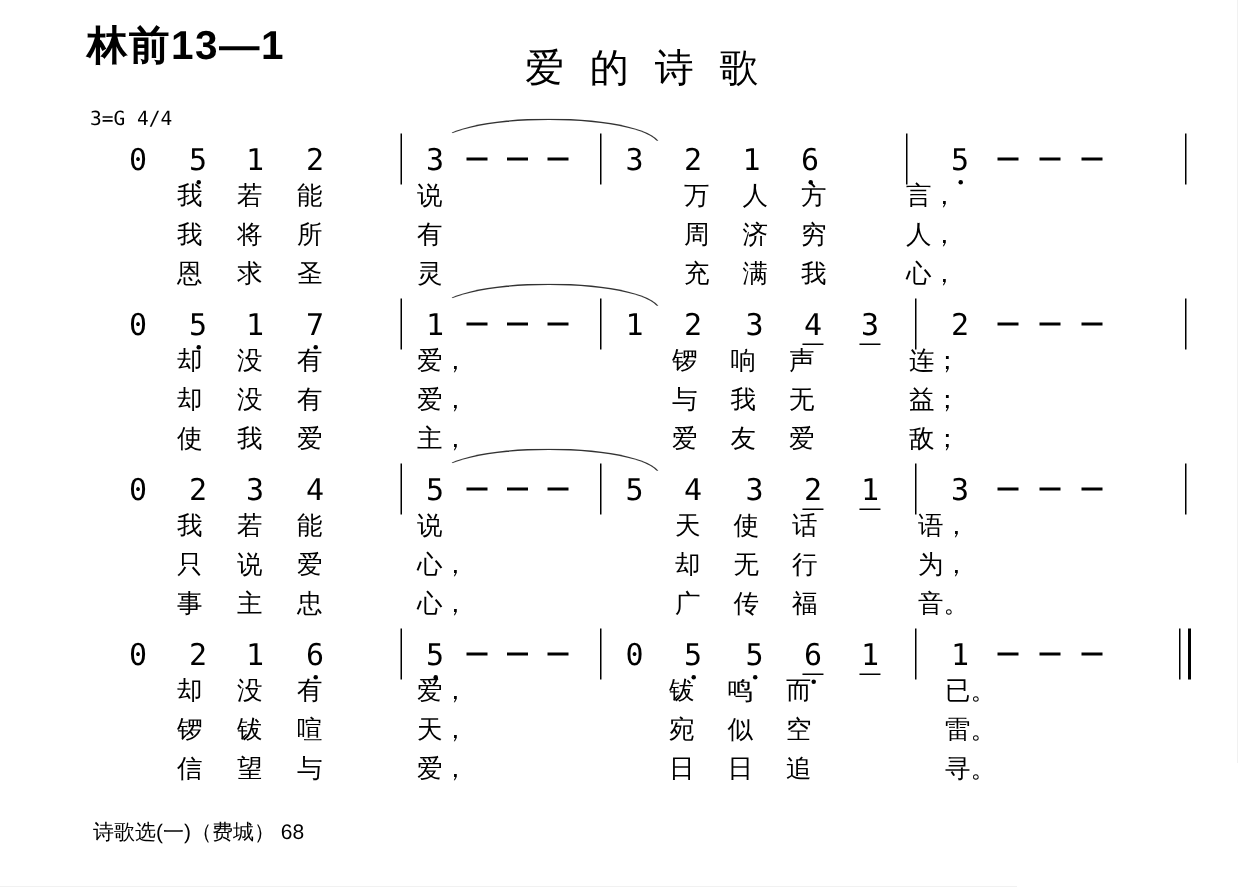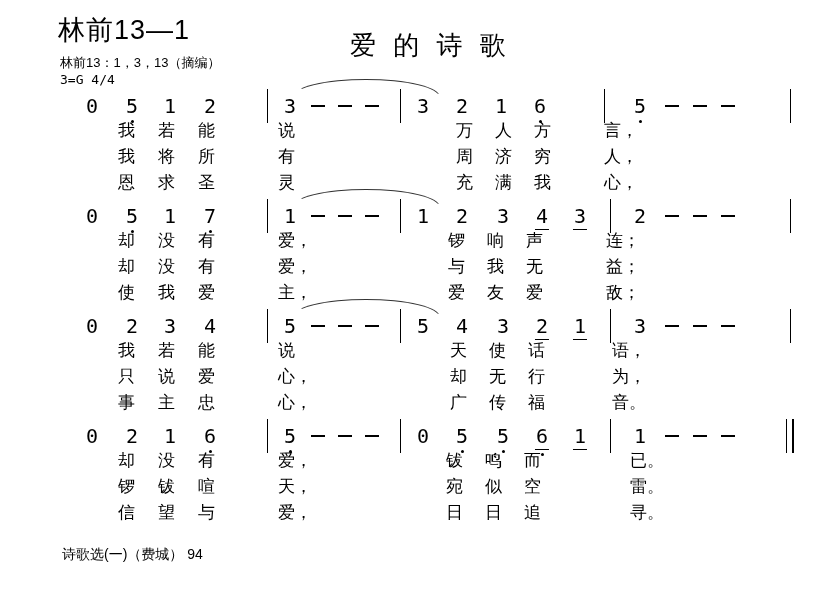--- a/index.html
+++ b/index.html
@@ -3,21 +3,21 @@
 <meta charset="utf-8">
 <style>
   html,body{margin:0;padding:0;background:#e8e8e8;}
   .page{
     position:relative; width:825px; height:591px; background:#ffffff;
     font-family:"Liberation Sans", sans-serif; color:#000; overflow:hidden;
     margin:0 auto;
   }
   .title-ref{
     position:absolute; left:58px; top:12px;
-    font-size:27px; font-weight:normal; letter-spacing:1px;
+    font-size:27px; font-weight:bold; letter-spacing:1px;
   }
   .title-main{
     position:absolute; left:350px; top:12px;
     font-size:26px; font-weight:normal; letter-spacing:5px; white-space:nowrap;margin-top:16px;
   }
   .subtitle{
     position:absolute; left:60px; top:54px;
     font-size:13px; white-space:nowrap;
   }
   .keysig{
@@ -60,21 +60,20 @@
   .footer{
     position:absolute; left:62px; top:546px; font-size:14px; white-space:nowrap;
   }
 </style>
 </head>
 <body>
 
 <div class="page">
   <div class="title-ref">林前13—1</div>
   <div class="title-main">爱 的 诗 歌</div>
-  <div class="subtitle">林前13：1，3，13（摘编）</div>
   <div class="keysig">3=G 4/4</div>
   <div class="score">
       <div class="system" style="top: 96px;">
         <div class="slur" style="left: 292px; width: 146px;"></div>
         <div class="note" style="left: 92px;">0</div>
         <div class="note" style="left: 132px;">5<i class="dot"></i></div>
         <div class="note" style="left: 170px;">1</div>
         <div class="note" style="left: 210px;">2</div>
         <div class="barline" style="left: 267px;"></div>
         <div class="note" style="left: 290px;">3</div>
@@ -254,14 +253,14 @@
         <div class="lyric" style="left: 118px; top: 77px;">信</div>
         <div class="lyric" style="left: 158px; top: 77px;">望</div>
         <div class="lyric" style="left: 198px; top: 77px;">与</div>
         <div class="lyric" style="left: 278px; top: 77px;">爱，</div>
         <div class="lyric" style="left: 446px; top: 77px;">日</div>
         <div class="lyric" style="left: 485px; top: 77px;">日</div>
         <div class="lyric" style="left: 524px; top: 77px;">追</div>
         <div class="lyric" style="left: 630px; top: 77px;">寻。</div>
       </div>
     </div>
-  <div class="footer">诗歌选(一)（费城） 94</div>
+  <div class="footer">诗歌选(一)（费城） 68</div>
 </div>
 
 </body></html>

